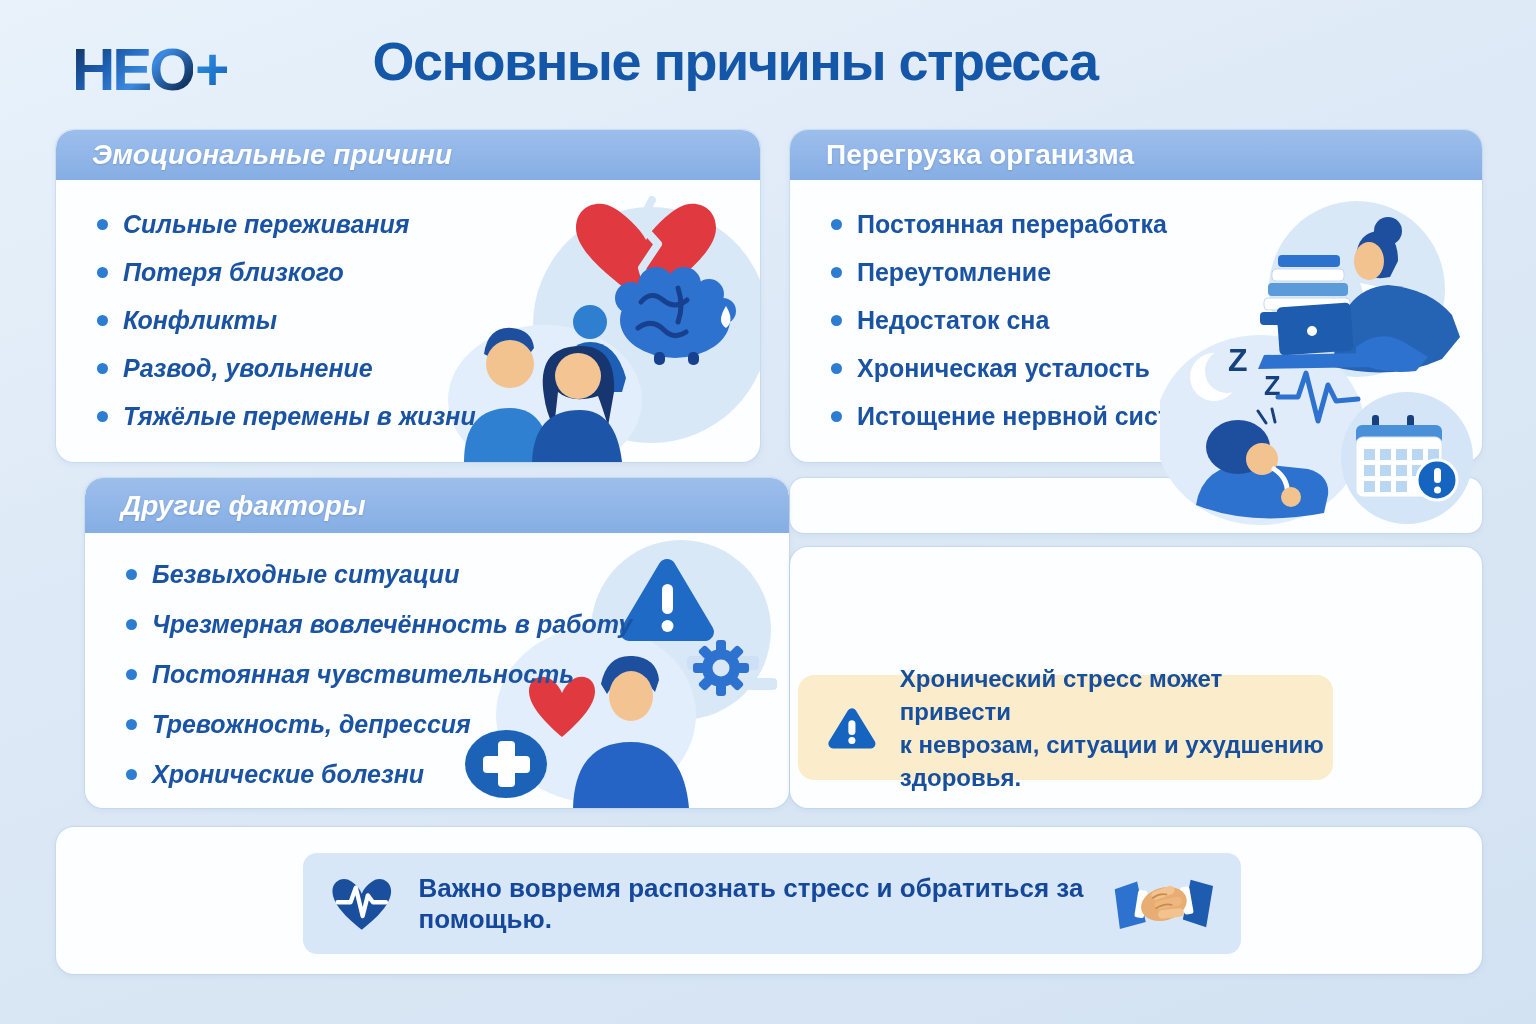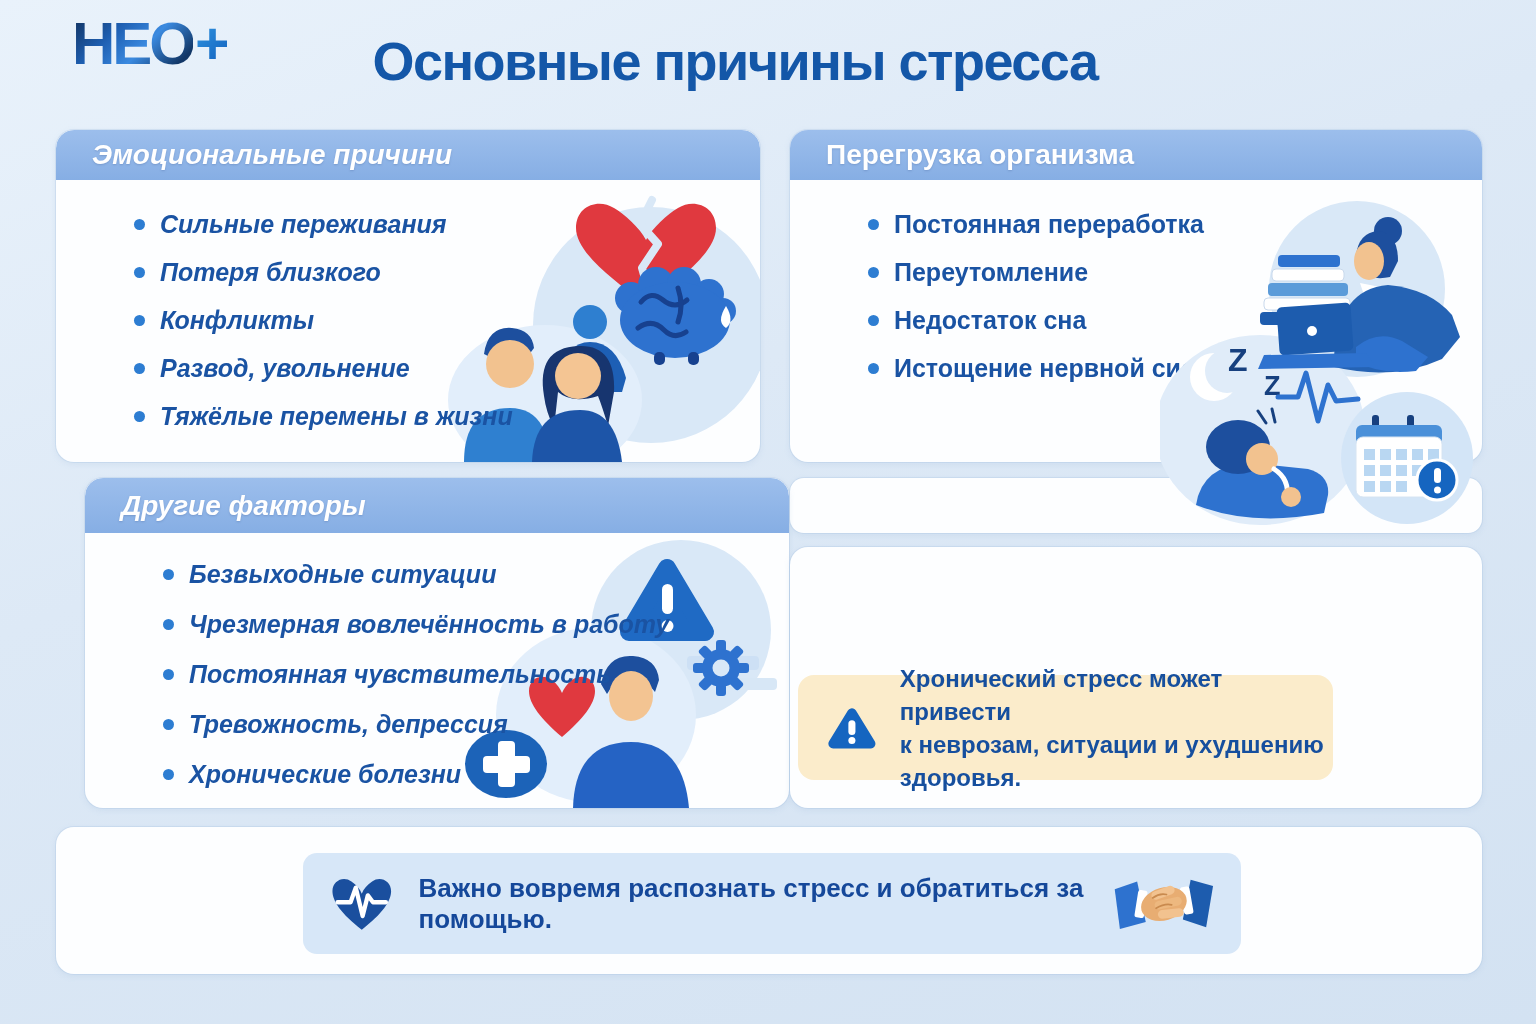--- a/index.html
+++ b/index.html
@@ -1,35 +1,35 @@
 <!DOCTYPE html>
 <html><head>
 <meta charset="utf-8">
 <style>
   html,body{margin:0;padding:0;}
   body{font-family:"Liberation Sans",sans-serif;}
   .page{position:relative;width:1536px;height:1024px;overflow:hidden;
         background:linear-gradient(160deg,#e9f2fb 0%,#dde9f6 40%,#d3e2f2 100%);}
   
-  .logo{position:absolute;left:72px;top:12px;font-size:60px;font-weight:700;letter-spacing:-3px;line-height:64px;}
+  .logo{position:absolute;left:72px;top:38px;font-size:60px;font-weight:700;letter-spacing:-3px;line-height:64px;}
   .logo .neo{background:linear-gradient(135deg,#0e2a52 0%,#1e5fb2 34%,#3b8ae0 58%,#123767 85%);
              -webkit-background-clip:text;background-clip:text;color:transparent;}
   .logo .plus{background:linear-gradient(135deg,#37a0e8 0%,#1565c0 80%);
               -webkit-background-clip:text;background-clip:text;color:transparent;margin-left:2px;}
   
   .main-title{position:absolute;left:0;right:0;top:30px;text-align:center;transform:translateX(-33px);
               font-size:54px;font-weight:700;letter-spacing:-1.5px;color:#1457a8;}
   
   .card{position:absolute;background:#fdfeff;border-radius:18px;
         box-shadow:0 0 0 1px rgba(176,200,230,.35),0 2px 6px rgba(140,170,210,.18);}
   .card-header{height:50px;border-radius:18px 18px 0 0;background:linear-gradient(180deg,#9cbeec,#86aee4);
                color:#fff;font-size:28px;font-weight:700;line-height:50px;padding-left:36px;
                text-shadow:0 1px 2px rgba(80,110,160,.35);}
   .card-header.tall{height:55px;line-height:55px;}
-  ul.bullets{list-style:none;margin:0;padding:30px 0 0 104px;position:relative;z-index:3;}
+  ul.bullets{list-style:none;margin:0;padding:30px 0 0 67px;position:relative;z-index:3;}
   ul.bullets li{position:relative;color:#1a53a3;font-size:25px;font-weight:700;line-height:28px;margin-bottom:20px;white-space:nowrap;}
   ul.bullets li::before{content:"";position:absolute;left:-26px;top:9px;width:11px;height:11px;border-radius:50%;background:#2d7dd2;}
   .card-other ul.bullets{padding-top:27px;}
   .card-other ul.bullets li{margin-bottom:22px;}
   .clip{overflow:hidden;font-style:italic;}
   .illus{position:absolute;pointer-events:none;}
   .ztxt{font-weight:700;fill:#17407f;font-family:"Liberation Sans",sans-serif;}
   
   .warning-note{position:absolute;left:8px;top:128px;width:535px;height:105px;background:#fbeccb;border-radius:16px;
                 display:flex;align-items:center;padding:0 0 0 28px;box-sizing:border-box;}
@@ -97,20 +97,21 @@
       </svg>
     </div>
   </div>
 
   <div class="card card-overload" style="left:790px;top:130px;width:692px;height:332px;">
     <div class="card-header">Перегрузка организма</div>
     <ul class="bullets">
       <li>Постоянная переработка</li>
       <li>Переутомление</li>
       <li>Недостаток сна</li>
+      <li>Хроническая усталость</li>
       <li>Истощение нервной системы</li>
     </ul>
   </div>
 
   <div class="card" style="left:790px;top:478px;width:692px;height:55px;border-radius:14px;"></div>
 
   <div class="illus" style="left:1160px;top:195px;width:360px;height:350px;z-index:5;">
     <svg width="360" height="350" viewBox="0 0 360 350">
       <circle cx="197" cy="94" r="88" fill="#d9e8f7"></circle>
       <ellipse cx="100" cy="235" rx="105" ry="95" fill="#e0ecf9"></ellipse>

